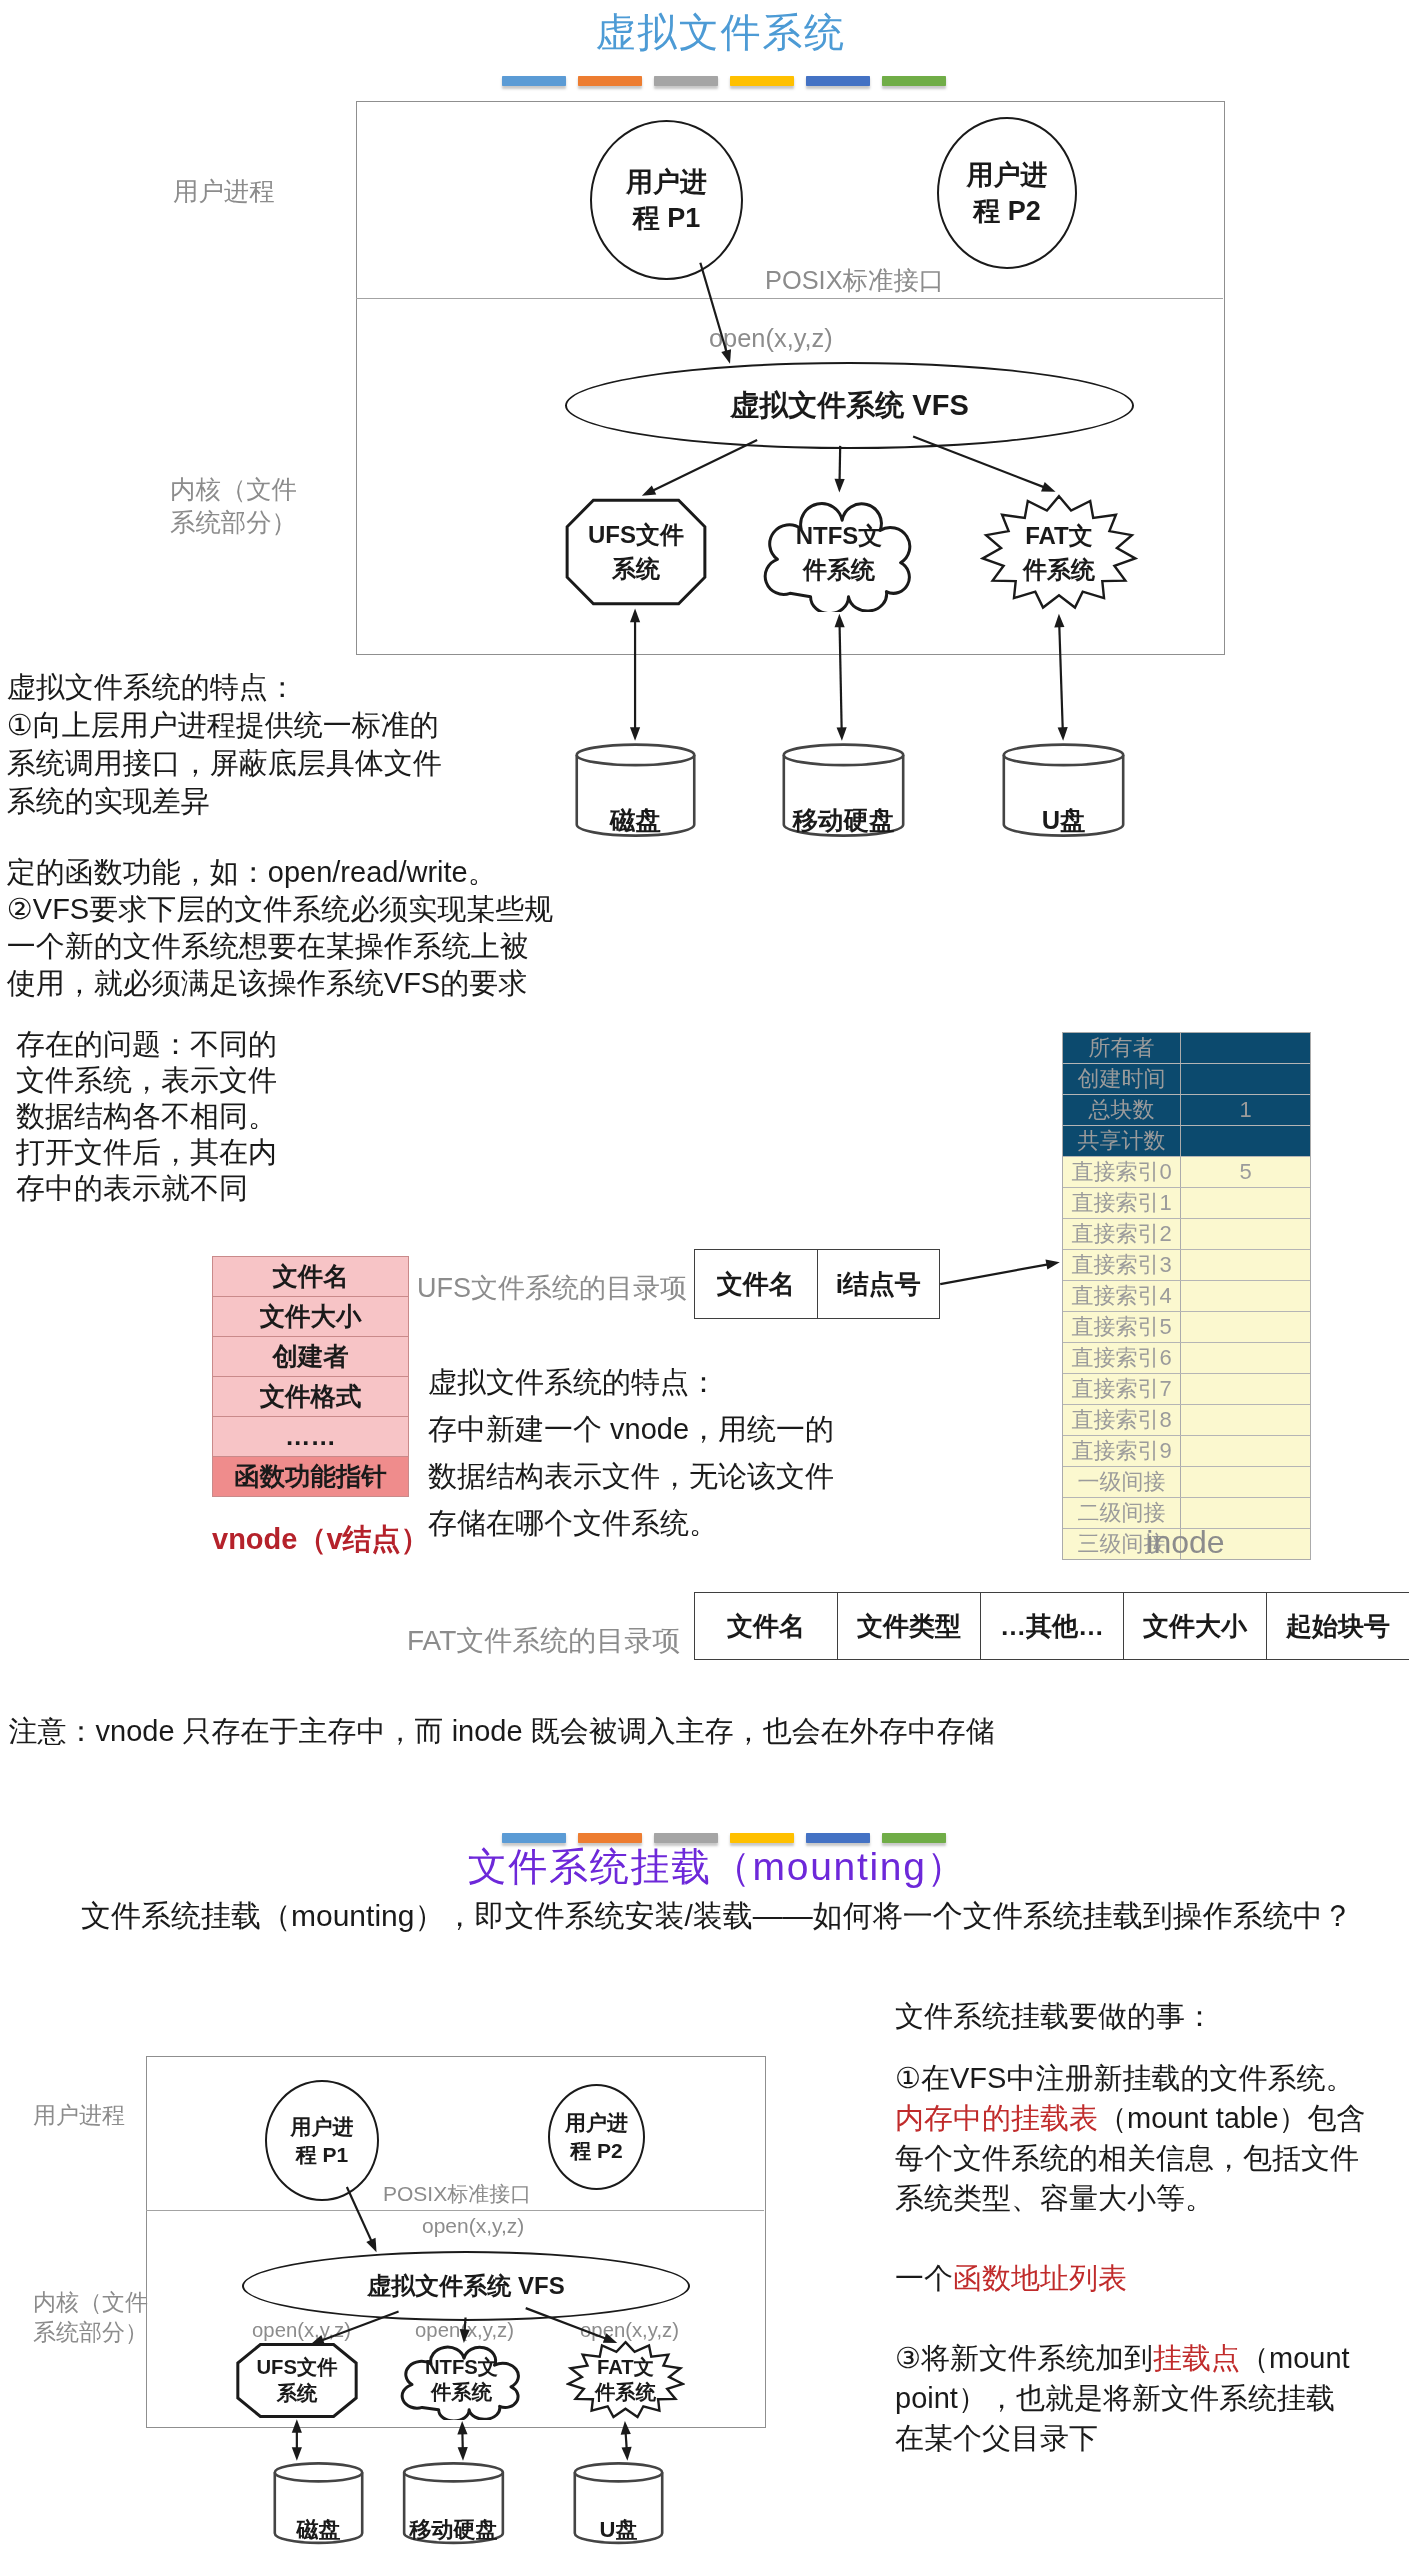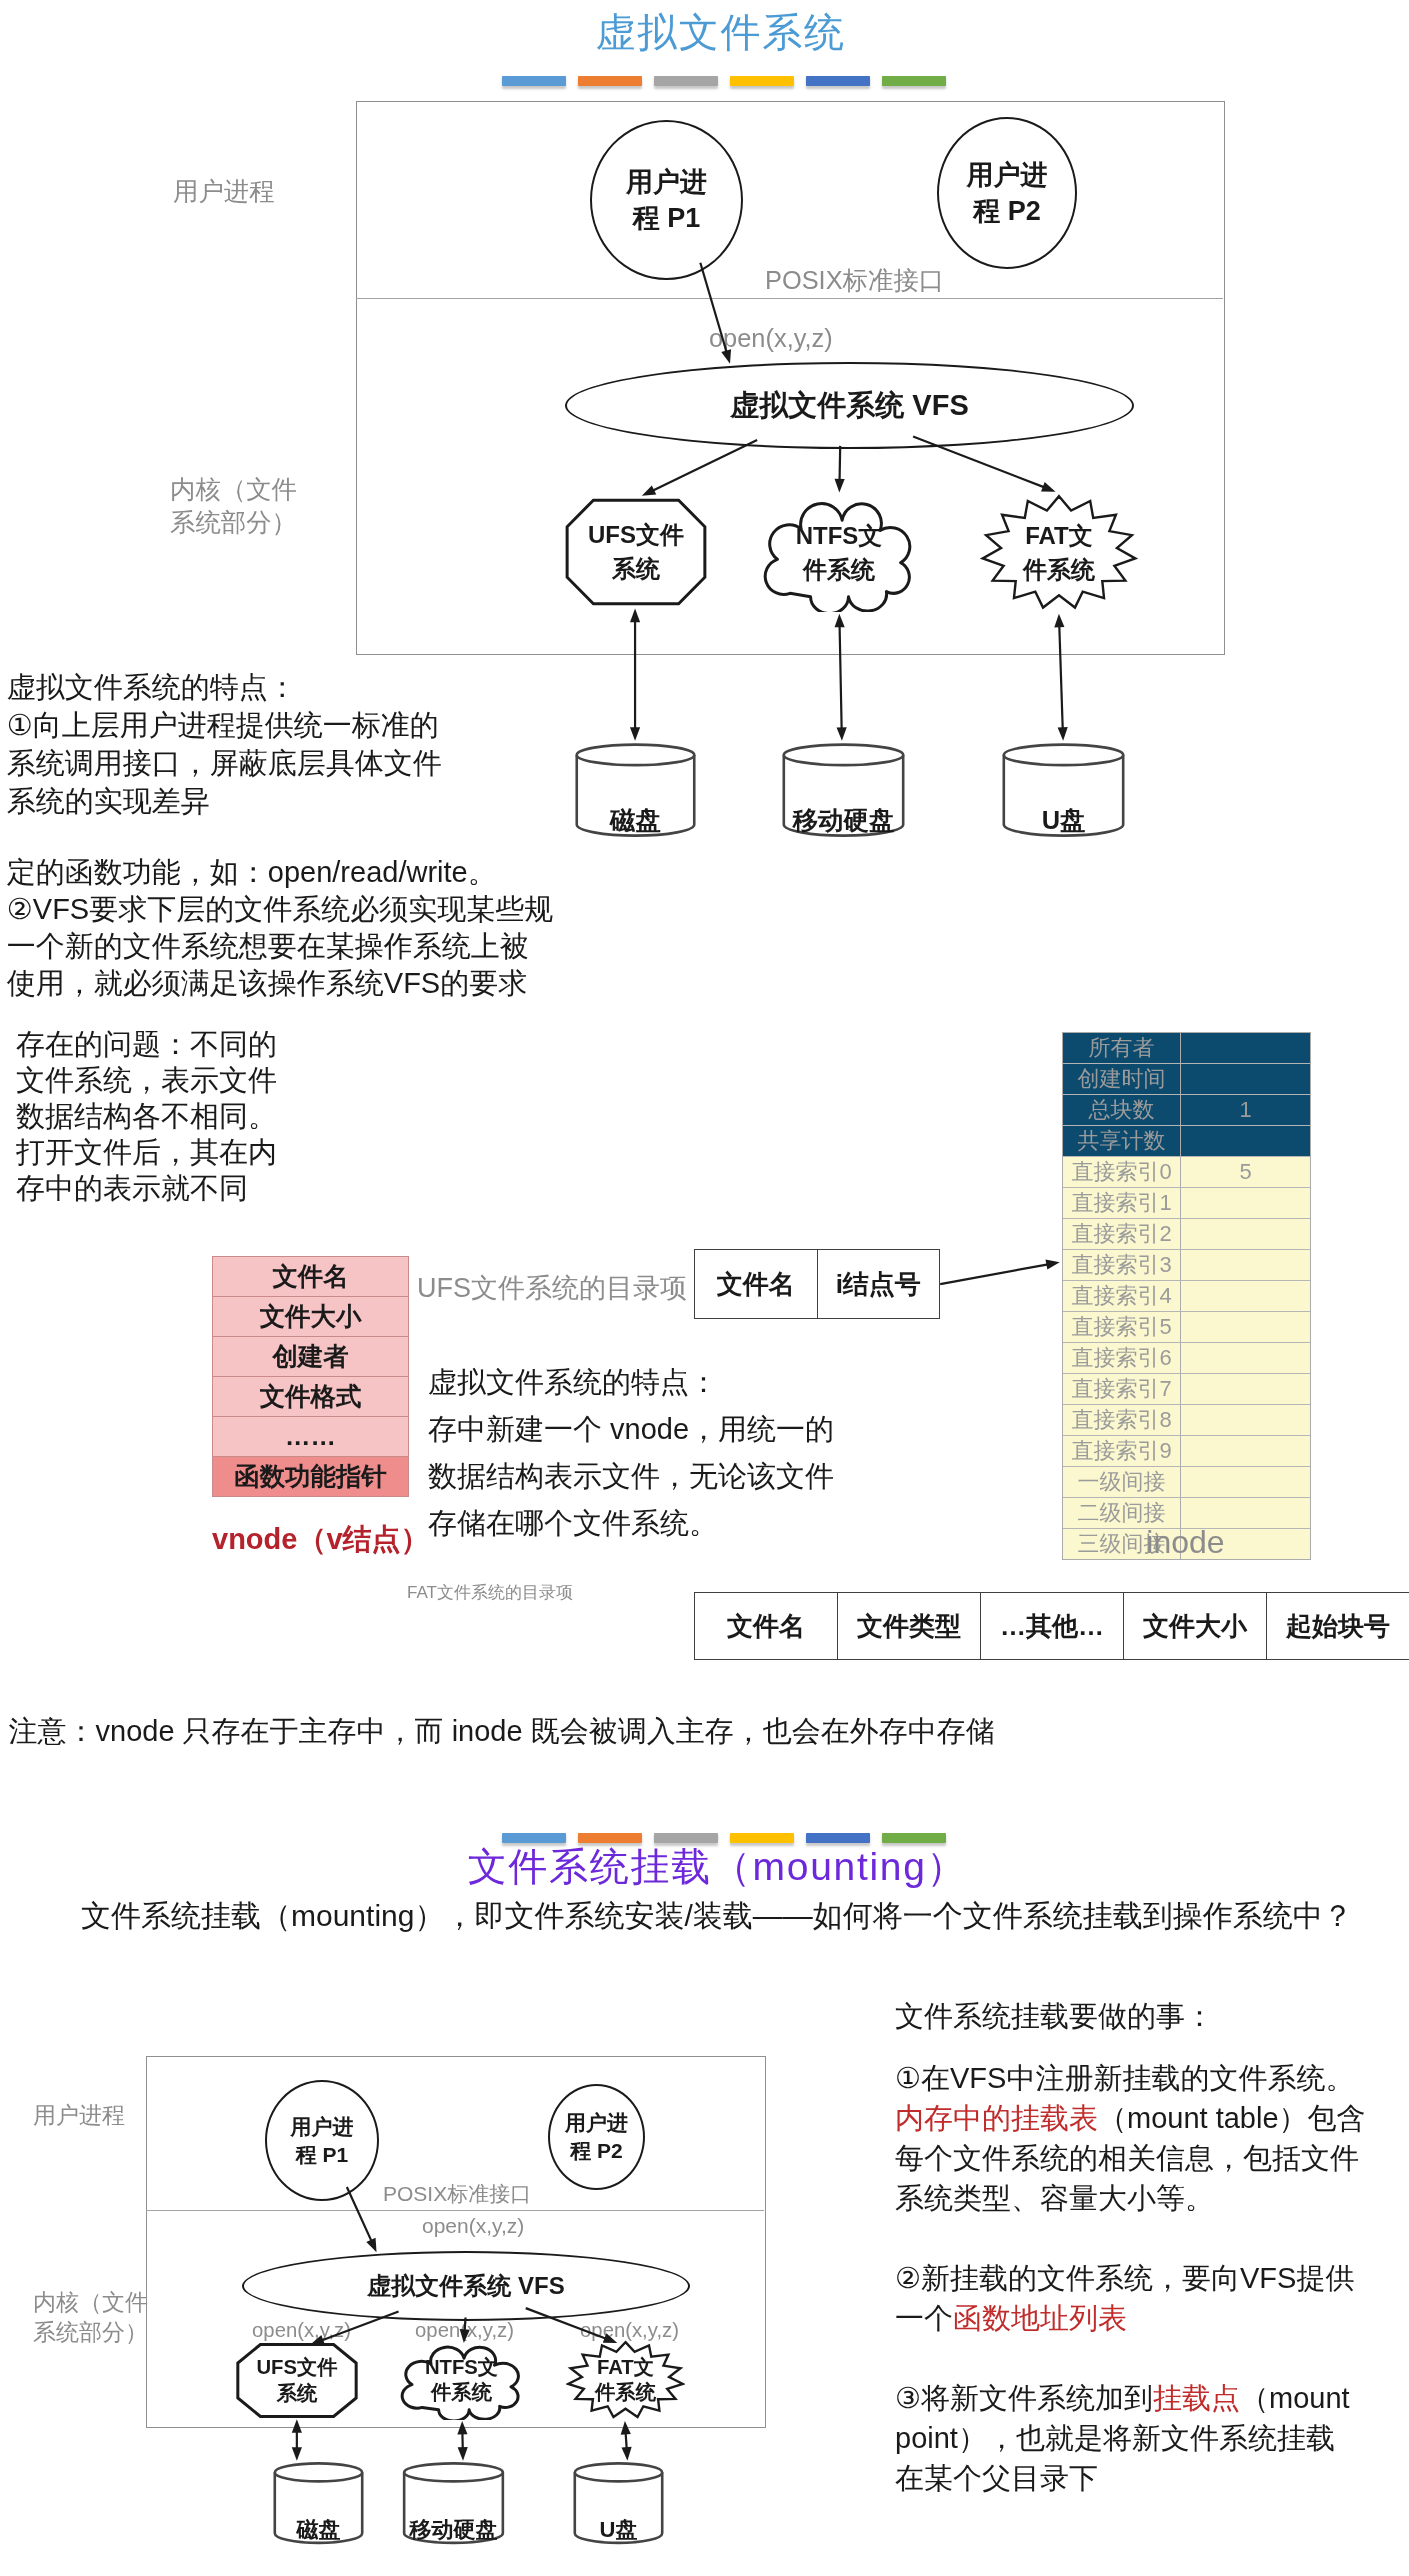--- a/index.html
+++ b/index.html
@@ -245,21 +245,21 @@
   </div>
 <div class="txt gray" style="left:1062px;top:1524px;width:247px;font-size:32px;text-align:center">inode</div>
 
 <div class="txt tblock" style="left:428px;top:1359px;font-size:29px;line-height:47px">
     <div class="tline">虚拟文件系统的特点：</div>
     <div class="tline">存中新建一个 vnode，用统一的</div>
     <div class="tline">数据结构表示文件，无论该文件</div>
     <div class="tline">存储在哪个文件系统。</div>
   </div>
 
-<div class="txt gray nowrap" style="left:407px;top:1581px;font-size:17px">FAT文件系统的目录项</div>
+<div class="txt gray nowrap" style="left:407px;top:1622px;font-size:28px">FAT文件系统的目录项</div>
 <div class="dirtable" style="left:694px;top:1592px;width:714px;height:66px">
     <div class="dircell">文件名</div>
     <div class="dircell">文件类型</div>
     <div class="dircell">…其他…</div>
     <div class="dircell">文件大小</div>
     <div class="dircell">起始块号</div>
   </div>
 
 <div class="txt nowrap" style="left:8.5px;top:1712px;font-size:29px">注意：vnode 只存在于主存中，而 inode 既会被调入主存，也会在外存中存储</div>
 
@@ -359,21 +359,20 @@
     </div>
 </div>
 
 <div class="txt nowrap" style="left:895px;top:1997px;font-size:29px">文件系统挂载要做的事：</div>
 <div class="txt" style="left:895px;top:2058px">
     <div class="mline"><span>①在VFS中注册新挂载的文件系统。</span></div>
     <div class="mline"><span class="red">内存中的挂载表</span><span>（mount table）包含</span></div>
     <div class="mline"><span>每个文件系统的相关信息，包括文件</span></div>
     <div class="mline"><span>系统类型、容量大小等。</span></div>
     <div class="mline">&nbsp;</div>
-    <div class="mline"><span>②新挂载的文件系统，要向VFS提供</span></div>
     <div class="mline"><span>一个</span><span class="red">函数地址列表</span></div>
     <div class="mline">&nbsp;</div>
     <div class="mline"><span>③将新文件系统加到</span><span class="red">挂载点</span><span>（mount</span></div>
     <div class="mline"><span>point），也就是将新文件系统挂载</span></div>
     <div class="mline"><span>在某个父目录下</span></div>
   </div>
 
 <div id="arrows"><svg viewBox="0 0 1663 3039" width="1410" height="2576">
       <line x1="826" y1="310" x2="857.0496714641183" y2="415.5688829780022" stroke="#1a1a1a" stroke-width="2.6"></line>
       <polygon points="861,429 850.7291458067076,415.343149918809 862.2415318255629,411.9571540309104" fill="#1a1a1a"></polygon>

